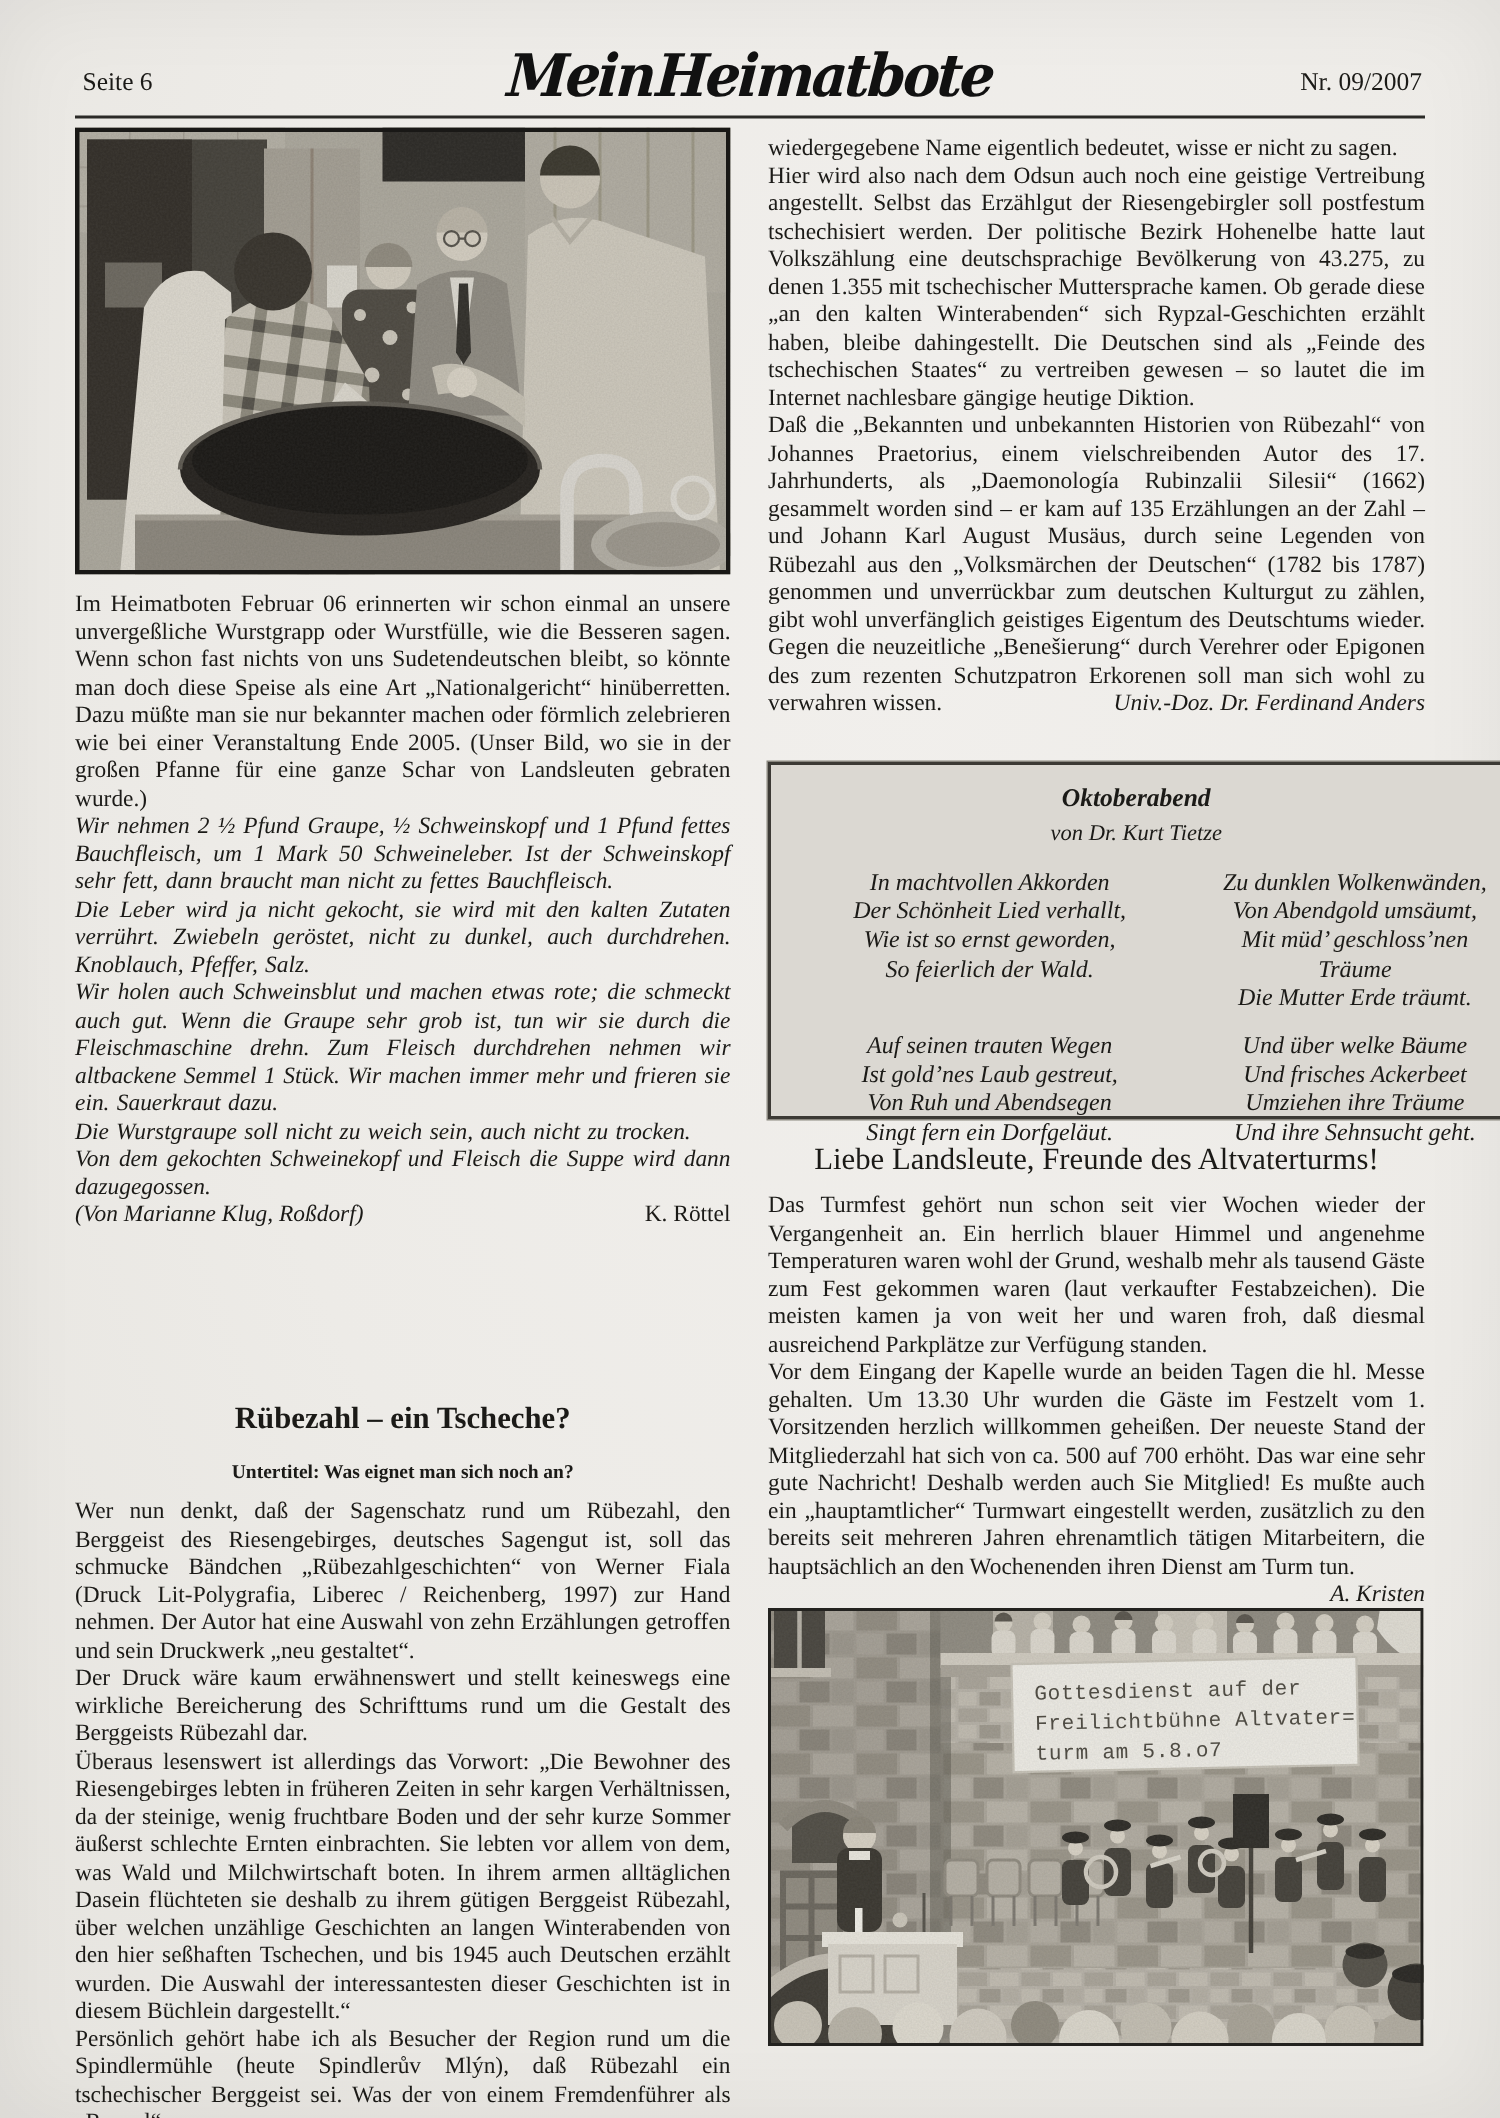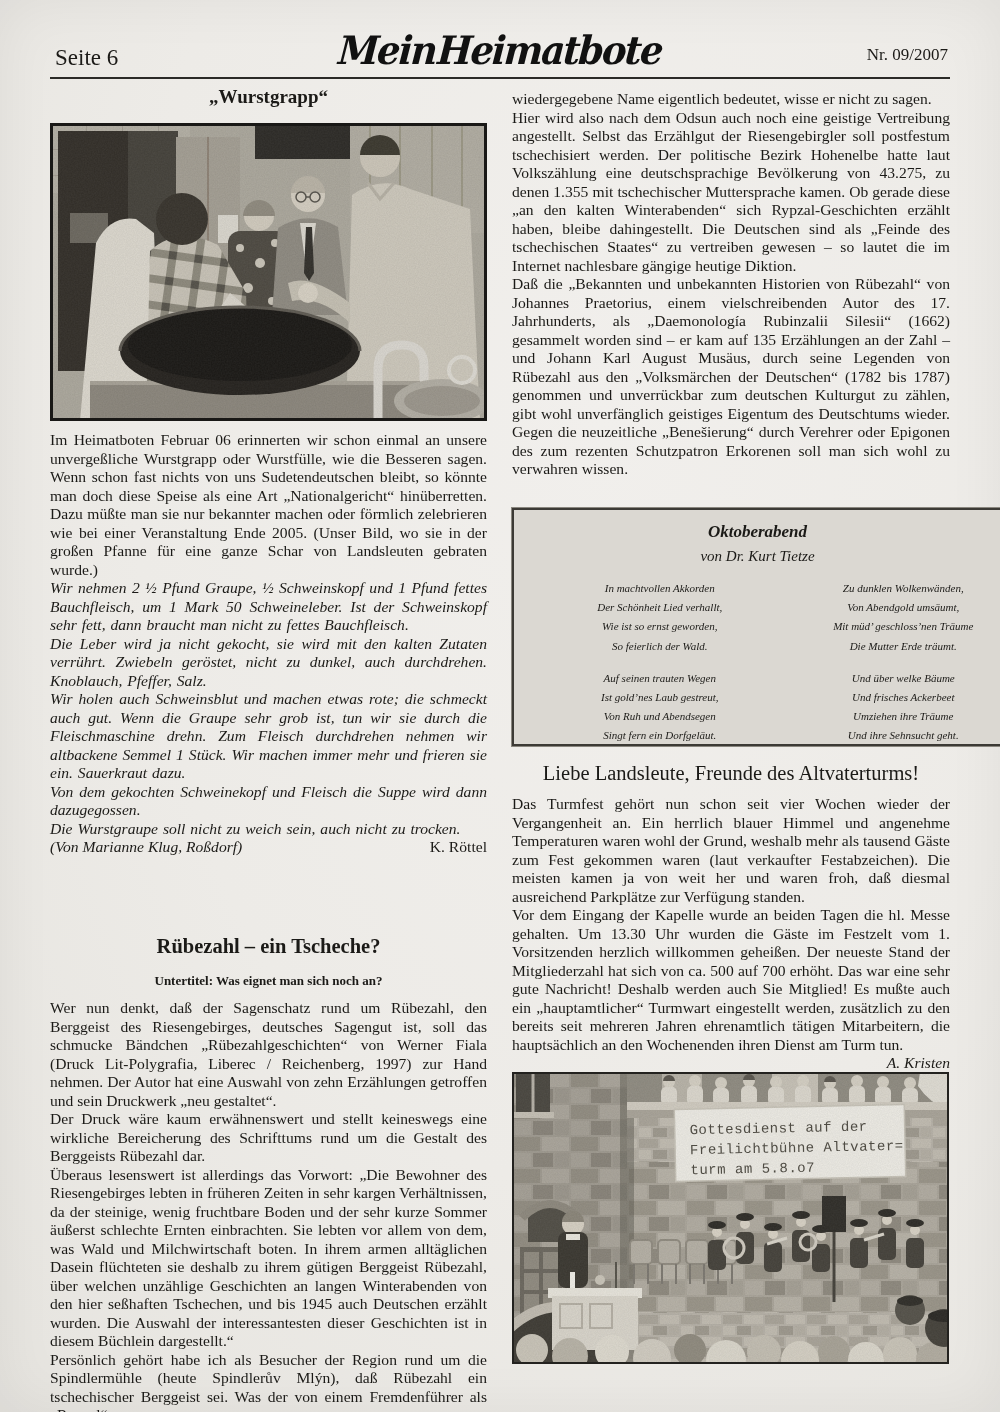--- a/index.html
+++ b/index.html
@@ -2,21 +2,21 @@
 <html><head>
 <meta charset="utf-8">
 <style>
   html,body{margin:0;padding:0;background:#6e6c68;}
   .page{
     position:relative;width:1000px;height:1412px;margin:0 auto;overflow:hidden;
     background:radial-gradient(ellipse at 60% 30%, #f1efec 0%, #edebe7 55%, #e6e4df 100%);
     color:#1b1a17;font-family:"Liberation Serif","DejaVu Serif",serif;
     box-shadow:inset 0 0 60px rgba(0,0,0,.06);
   }
-  .hdr-left{position:absolute;left:55px;top:45px;font-size:23px;}
+  .hdr-left{position:absolute;left:55px;top:45px;font-size:17px;}
   .hdr-right{position:absolute;right:52px;top:45px;font-size:17px;}
   .masthead{
     position:absolute;left:0;right:0;top:28px;text-align:center;
     font-family:"DejaVu Serif",serif;font-weight:bold;font-style:italic;
     font-size:37px;letter-spacing:-2px;word-spacing:-9px;color:#111;
     transform:skewX(-4deg) scaleY(1.06);
   }
   .rule{position:absolute;left:50px;right:50px;top:77px;height:2px;background:#2b2a27;}
 
   .col{position:absolute;width:437px;}
@@ -36,21 +36,21 @@
   .art-rube{top:922px;left:50px;}
   .cont-right{top:90px;left:512px;width:438px;}
   .poem-box{
     position:absolute;top:508px;left:512px;width:491px;height:238px;box-sizing:border-box;
     background:#dbd8d2;border:2px solid #3c3a35;outline:1px solid #8a877f;
     padding-top:11px;
   }
   .poem-title{font-size:17px;font-weight:bold;font-style:italic;text-align:center;line-height:21px;}
   .poem-byline{font-size:15px;font-style:italic;text-align:center;line-height:19px;margin-top:5px;}
   .poem-row{display:flex;margin-top:13px;}
-  .stanza{width:50%;text-align:center;font-style:italic;font-size:11px;line-height:19.2px;margin-left:48px;}
+  .stanza{width:50%;text-align:center;font-style:italic;font-size:16px;line-height:19.2px;margin-left:48px;}
   .art-liebe{top:760px;left:512px;width:438px;}
 
   figure{margin:0;position:relative;}
   .fig-turm{position:absolute;top:1072px;left:512px;width:437px;}
   .banner-text{
     position:absolute;left:178px;top:46px;transform:rotate(-1.2deg);
     font-family:"Liberation Mono","DejaVu Sans Mono",monospace;
     font-size:14px;line-height:20px;color:#4f4c44;letter-spacing:.5px;white-space:nowrap;
   }
   .spacer6{height:6px;}
@@ -59,21 +59,20 @@
 <body>
 
 <div class="page">
 
   <div class="hdr-left">Seite 6</div>
   <div class="masthead">Mein Heimatbote</div>
   <div class="hdr-right">Nr. 09/2007</div>
   <div class="rule"></div>
 
   <section class="col art-wurst body-text">
-    <h2 class="h-wurst">„Wurstgrapp“</h2>
 
     <figure>
       <svg viewBox="0 0 437 298" width="437" height="298" role="img">
         <defs>
           <pattern id="tileA" width="36" height="26" patternUnits="userSpaceOnUse">
             <rect width="36" height="26" fill="#b3afa4"></rect>
             <path d="M0 .5H36M.5 0V26" stroke="#a09b90" stroke-width="1" fill="none"></path>
           </pattern>
           <pattern id="plaidA" width="26" height="26" patternUnits="userSpaceOnUse" patternTransform="rotate(8)">
             <rect width="26" height="26" fill="#c7c2b6"></rect>
@@ -157,40 +156,41 @@
         <rect x="1.5" y="1.5" width="434" height="295" fill="none" stroke="#191816" stroke-width="3"></rect>
       </svg>
     </figure>
 
     <div class="spacer6"></div>
     <p>Im Heimatboten Februar 06 erinnerten wir schon einmal an unsere unvergeßliche Wurstgrapp oder Wurstfülle, wie die Besseren sagen. Wenn schon fast nichts von uns Sudetendeutschen bleibt, so könnte man doch diese Speise als eine Art „Nationalgericht“ hinüberretten. Dazu müßte man sie nur bekannter machen oder förmlich zelebrieren wie bei einer Veranstaltung Ende 2005. (Unser Bild, wo sie in der großen Pfanne für eine ganze Schar von Landsleuten gebraten wurde.)</p>
     <div class="recipe">
       <p>Wir nehmen 2 ½ Pfund Graupe, ½ Schweinskopf und 1 Pfund fettes Bauchfleisch, um 1 Mark 50 Schweineleber. Ist der Schweinskopf sehr fett, dann braucht man nicht zu fettes Bauchfleisch.</p>
       <p>Die Leber wird ja nicht gekocht, sie wird mit den kalten Zutaten verrührt. Zwiebeln geröstet, nicht zu dunkel, auch durchdrehen. Knoblauch, Pfeffer, Salz.</p>
       <p>Wir holen auch Schweinsblut und machen etwas rote; die schmeckt auch gut. Wenn die Graupe sehr grob ist, tun wir sie durch die Fleischmaschine drehn. Zum Fleisch durchdrehen nehmen wir altbackene Semmel 1 Stück. Wir machen immer mehr und frieren sie ein. Sauerkraut dazu.</p>
+      <p>Die Wurstgraupe soll nicht zu weich sein, auch nicht zu trocken.</p>
       <p>Von dem gekochten Schweinekopf und Fleisch die Suppe wird dann dazugegossen.</p>
-      <p>Die Wurstgraupe soll nicht zu weich sein, auch nicht zu trocken.</p>
     </div>
     <div class="byline-right">(Von Marianne Klug, Roßdorf)</div>
     <div class="sig pull">K. Röttel</div>
   </section>
 
   <section class="col art-rube body-text">
     <h2 class="h-rube">Rübezahl – ein Tscheche?</h2>
     <h3 class="h-sub">Untertitel: Was eignet man sich noch an?</h3>
     <p>Wer nun denkt, daß der Sagenschatz rund um Rübezahl, den Berggeist des Riesengebirges, deutsches Sagengut ist, soll das schmucke Bändchen „Rübezahlgeschichten“ von Werner Fiala (Druck Lit-Polygrafia, Liberec / Reichenberg, 1997) zur Hand nehmen. Der Autor hat eine Auswahl von zehn Erzählungen getroffen und sein Druckwerk „neu gestaltet“.</p>
     <p>Der Druck wäre kaum erwähnenswert und stellt keineswegs eine wirkliche Bereicherung des Schrifttums rund um die Gestalt des Berggeists Rübezahl dar.</p>
     <p>Überaus lesenswert ist allerdings das Vorwort: „Die Bewohner des Riesengebirges lebten in früheren Zeiten in sehr kargen Verhältnissen, da der steinige, wenig fruchtbare Boden und der sehr kurze Sommer äußerst schlechte Ernten einbrachten. Sie lebten vor allem von dem, was Wald und Milchwirtschaft boten. In ihrem armen alltäglichen Dasein flüchteten sie deshalb zu ihrem gütigen Berggeist Rübezahl, über welchen unzählige Geschichten an langen Winterabenden von den hier seßhaften Tschechen, und bis 1945 auch Deutschen erzählt wurden. Die Auswahl der interessantesten dieser Geschichten ist in diesem Büchlein dargestellt.“</p>
     <p>Persönlich gehört habe ich als Besucher der Region rund um die Spindlermühle (heute Spindlerův Mlýn), daß Rübezahl ein tschechischer Berggeist sei. Was der von einem Fremdenführer als „Rypzal“</p>
   </section>
 
   <section class="col cont-right body-text">
     <p>wiedergegebene Name eigentlich bedeutet, wisse er nicht zu sagen.</p>
     <p>Hier wird also nach dem Odsun auch noch eine geistige Vertreibung angestellt. Selbst das Erzählgut der Riesengebirgler soll postfestum tschechisiert werden. Der politische Bezirk Hohenelbe hatte laut Volkszählung eine deutschsprachige Bevölkerung von 43.275, zu denen 1.355 mit tschechischer Muttersprache kamen. Ob gerade diese „an den kalten Winterabenden“ sich Rypzal-Geschichten erzählt haben, bleibe dahingestellt. Die Deutschen sind als „Feinde des tschechischen Staates“ zu vertreiben gewesen – so lautet die im Internet nachlesbare gängige heutige Diktion.</p>
     <p>Daß die „Bekannten und unbekannten Historien von Rübezahl“ von Johannes Praetorius, einem vielschreibenden Autor des 17. Jahrhunderts, als „Daemonología Rubinzalii Silesii“ (1662) gesammelt worden sind – er kam auf 135 Erzählungen an der Zahl – und Johann Karl August Musäus, durch seine Legenden von Rübezahl aus den „Volksmärchen der Deutschen“ (1782 bis 1787) genommen und unverrückbar zum deutschen Kulturgut zu zählen, gibt wohl unverfänglich geistiges Eigentum des Deutschtums wieder. Gegen die neuzeitliche „Benešierung“ durch Verehrer oder Epigonen des zum rezenten Schutzpatron Erkorenen soll man sich wohl zu verwahren wissen.</p>
+    <div class="sig it pull">Univ.-Doz. Dr. Ferdinand Anders</div>
   </section>
 
   <section class="poem-box">
     <div class="poem-title">Oktoberabend</div>
     <div class="poem-byline">von Dr. Kurt Tietze</div>
     <div class="poem-row">
       <div class="stanza">
         <div>In machtvollen Akkorden</div>
         <div>Der Schönheit Lied verhallt,</div>
         <div>Wie ist so ernst geworden,</div>

